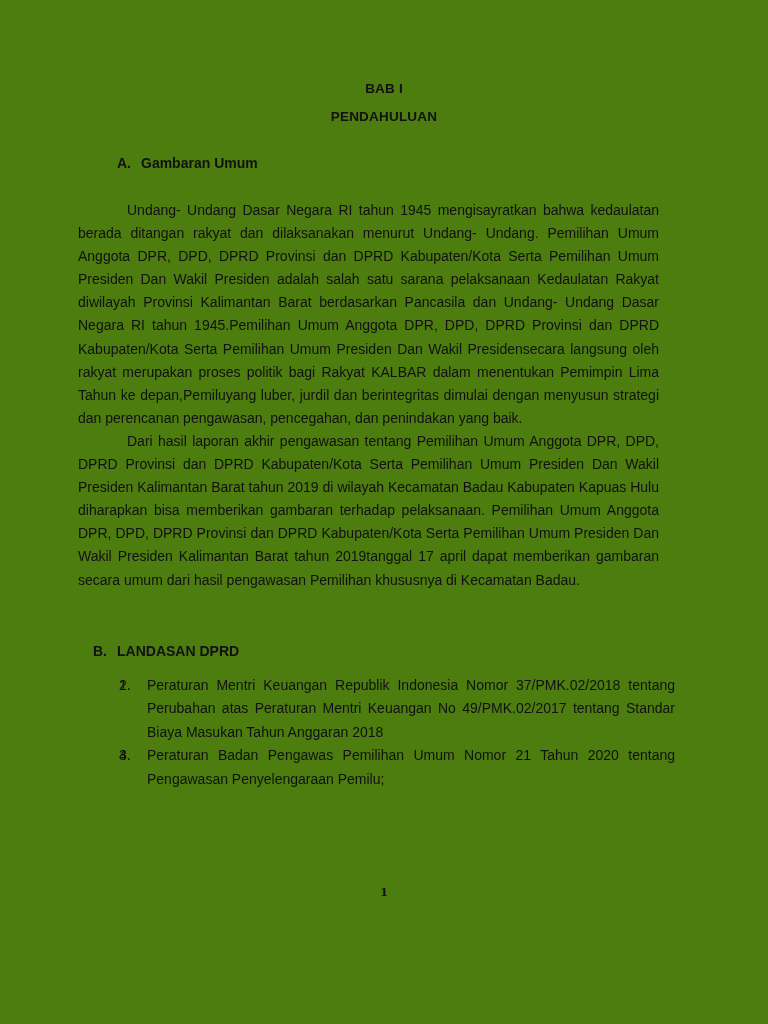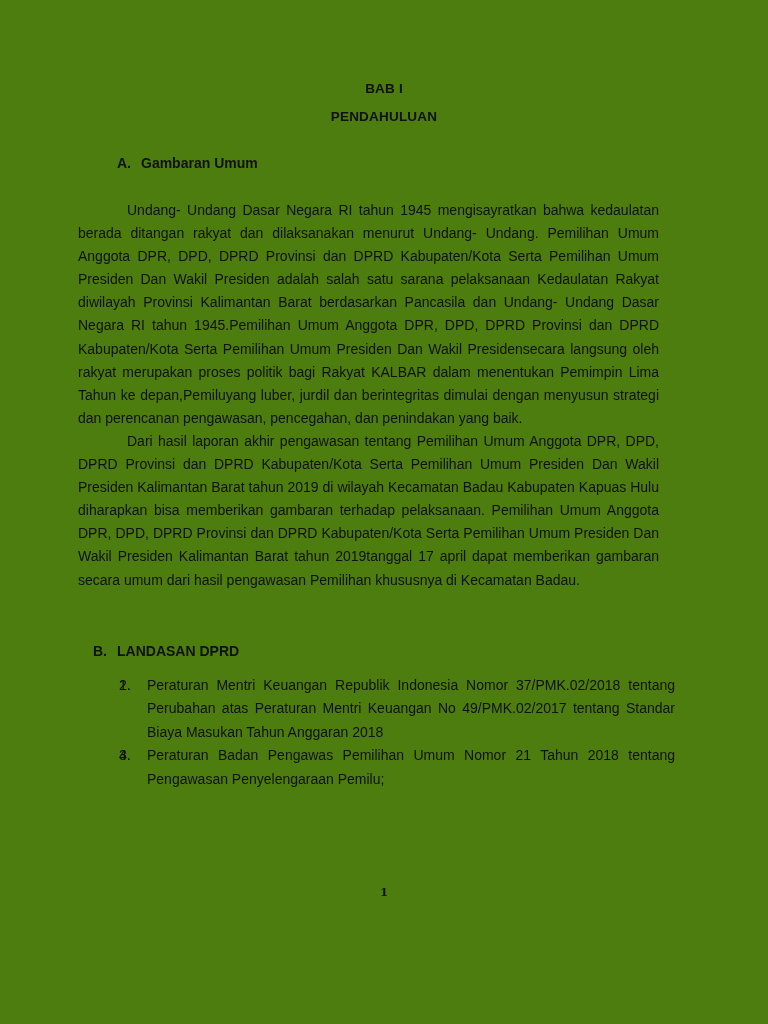--- a/index.html
+++ b/index.html
@@ -106,19 +106,19 @@
     </li>
     <li>
       <span class="num">2.</span>
       <span>Peraturan Mentri Keuangan Republik Indonesia  Nomor 37/PMK.02/2018 tentang Perubahan atas Peraturan Mentri Keuangan No 49/PMK.02/2017 tentang Standar Biaya Masukan Tahun Anggaran 2018</span>
     </li>
     <li>
       <span class="num">3.</span>
     </li>
     <li>
       <span class="num">4.</span>
-      <span>Peraturan Badan Pengawas Pemilihan Umum Nomor 21 Tahun 2018 tentang Pengawasan Penyelengaraan Pemilu;</span>
+      <span>Peraturan Badan Pengawas Pemilihan Umum Nomor 21 Tahun 2020 tentang Pengawasan Penyelengaraan Pemilu;</span>
     </li>
   </ol>
 
   <div class="page-number">1</div>
 
 </div>
 
 </body></html>

